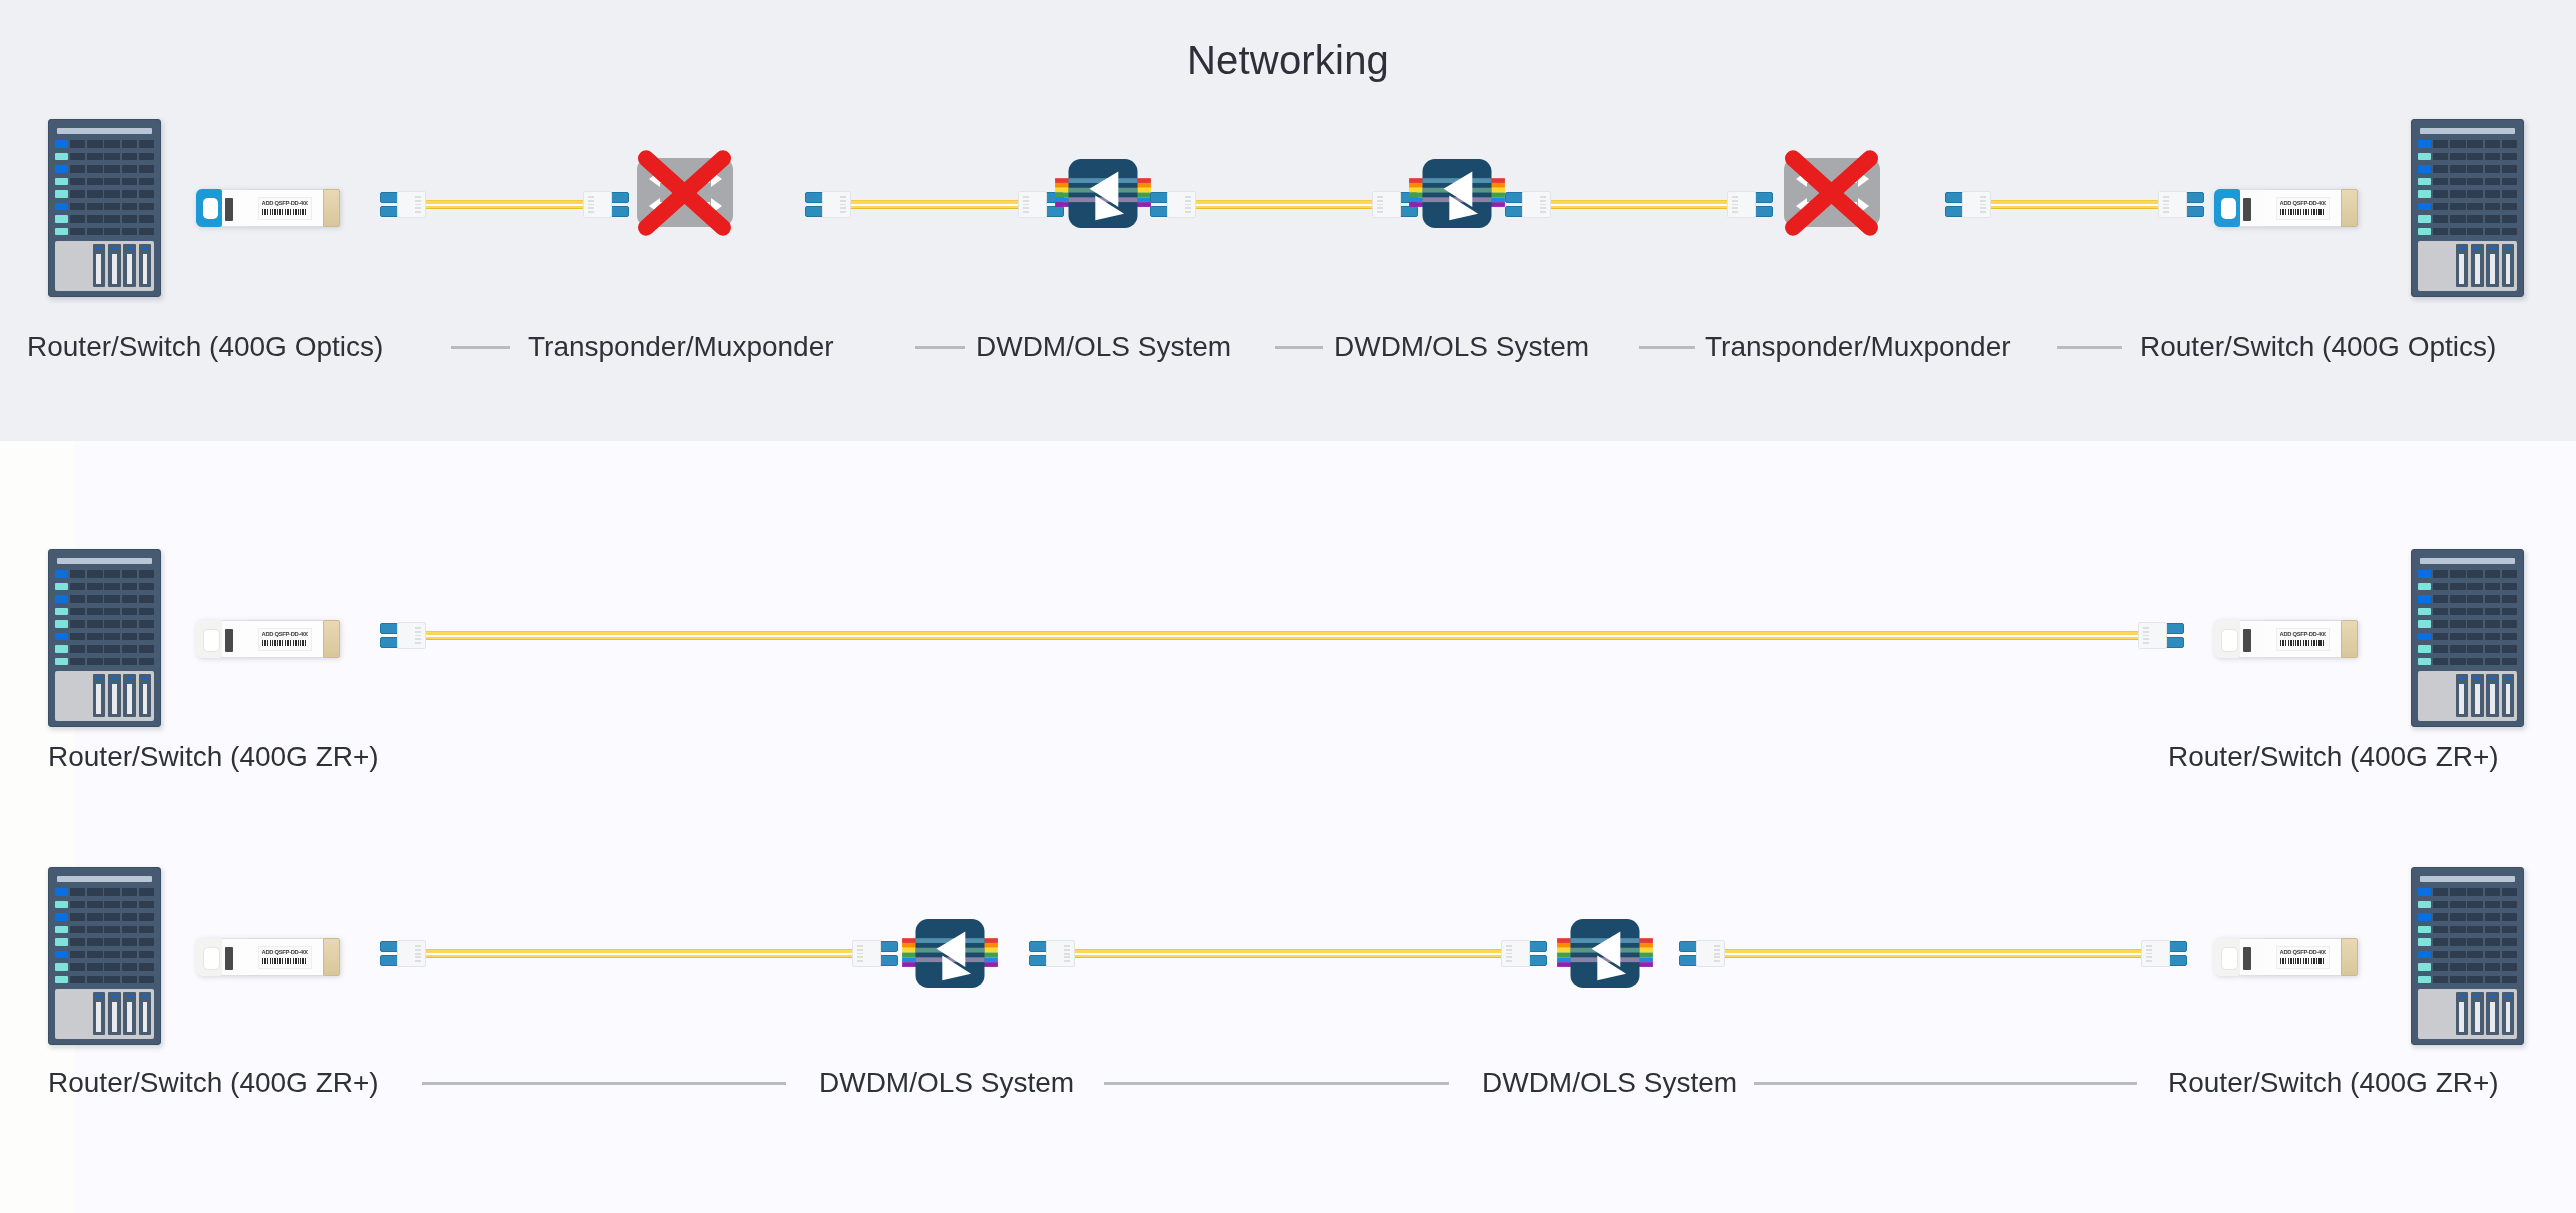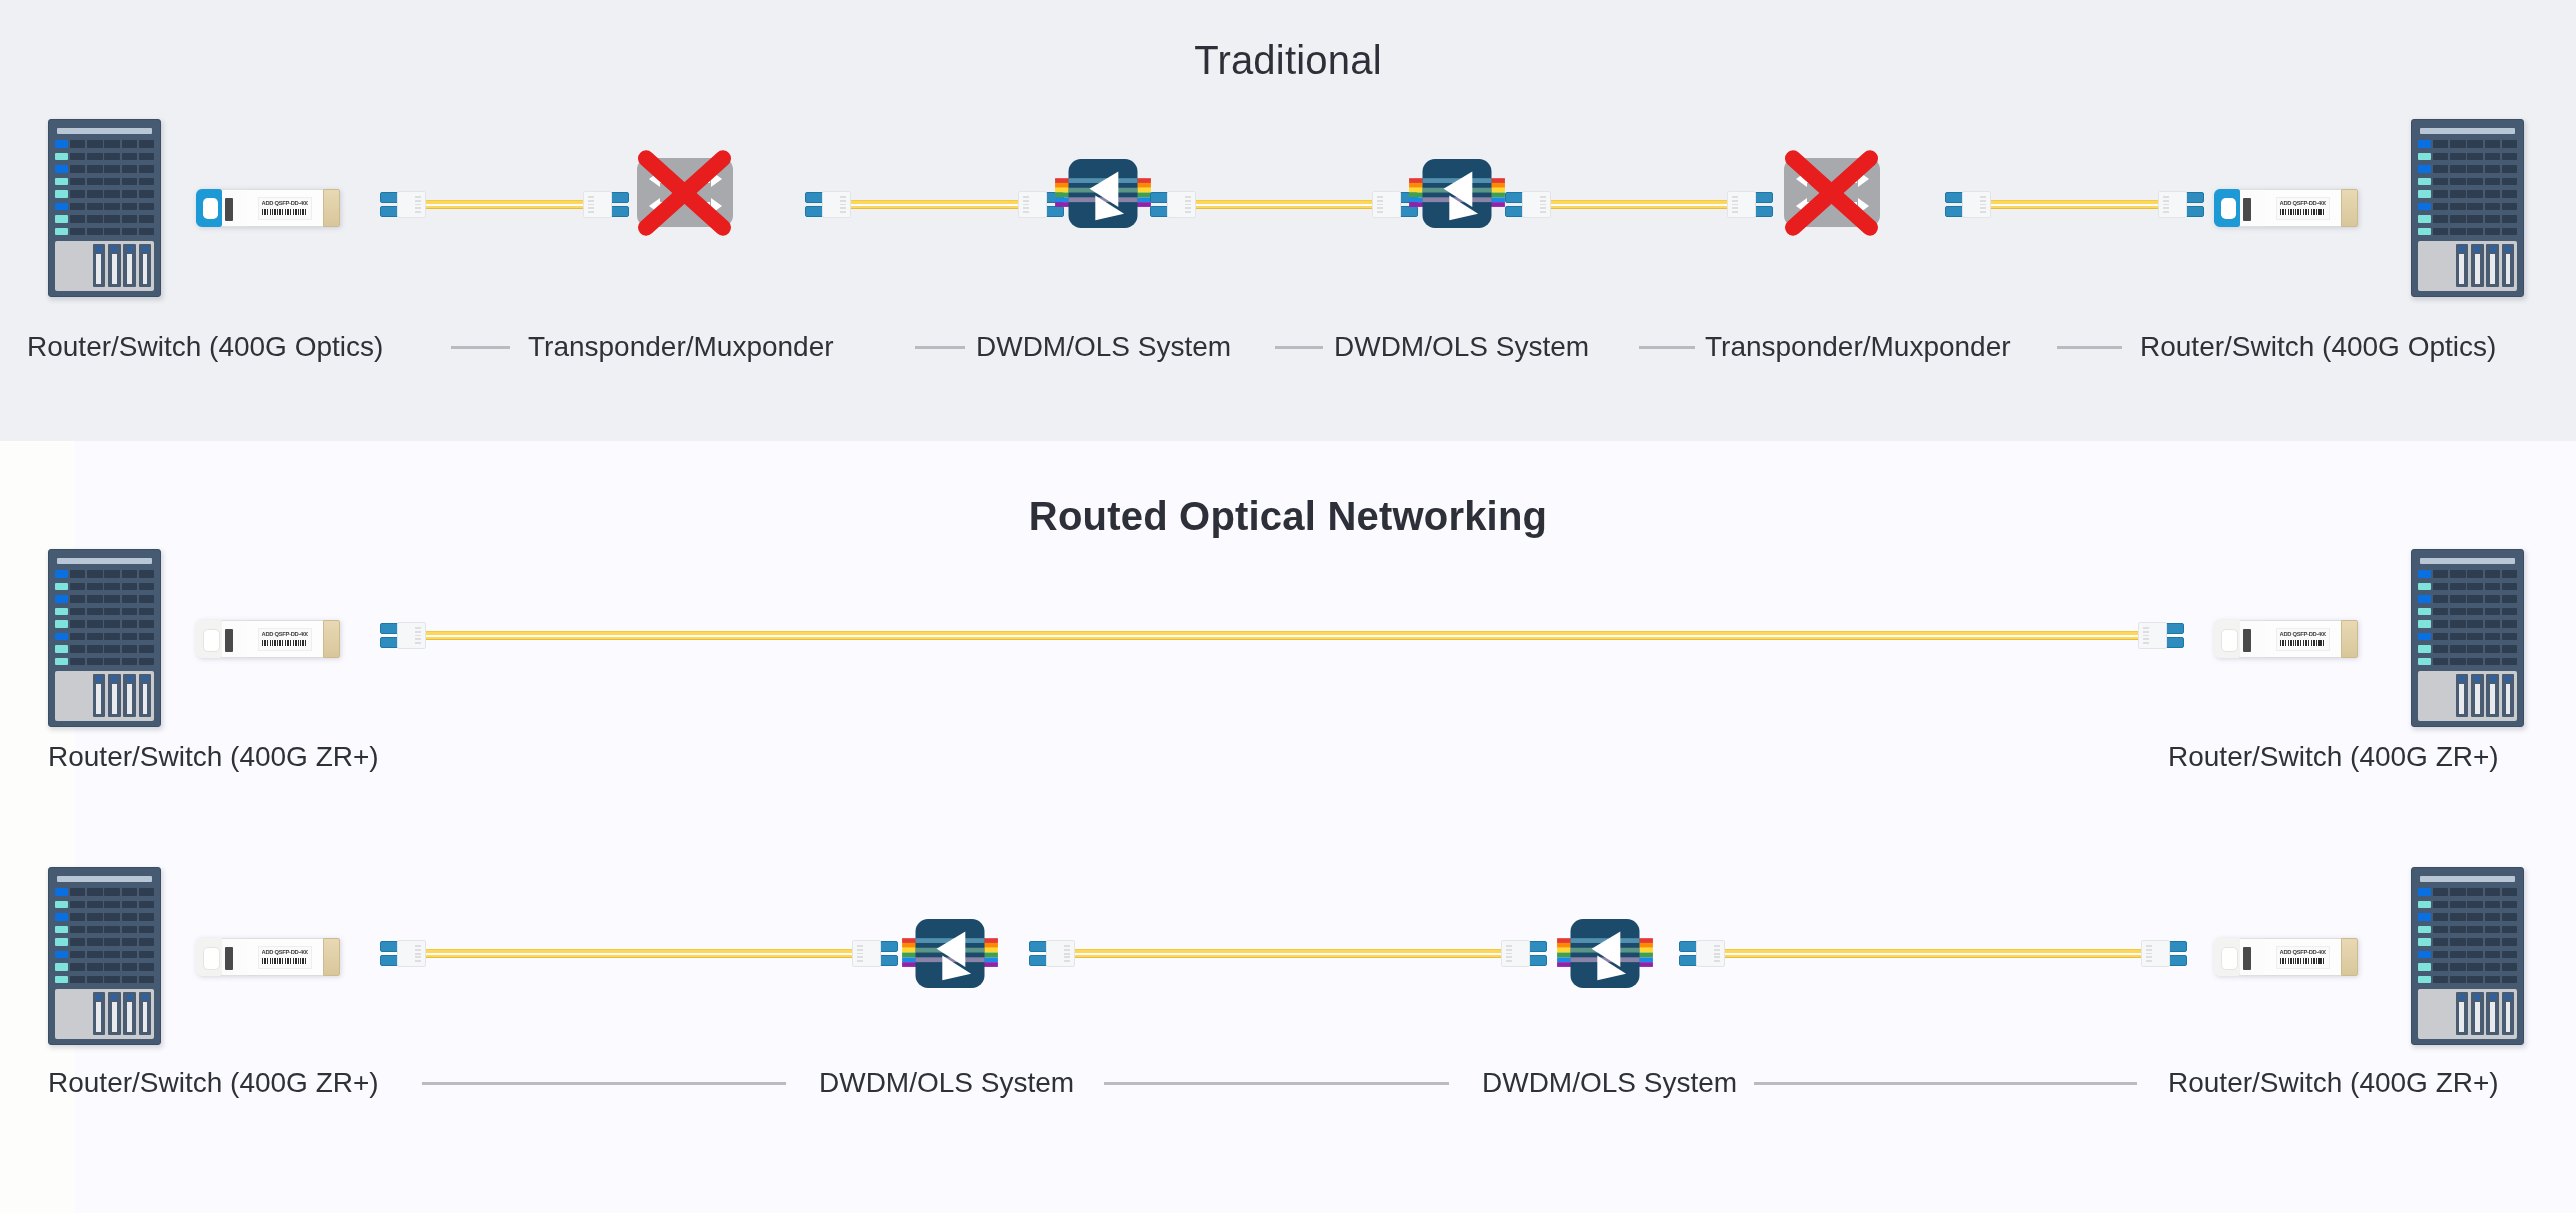--- a/index.html
+++ b/index.html
@@ -184,23 +184,22 @@
 </style>
 </head>
 <body>
 
 <div class="page">
 
   <div class="section-traditional"></div>
   <div class="section-ron"></div>
   <div class="ron-left-strip"></div>
 
-  <div class="title title-traditional" style="font-weight: 400;">Traditional</div>
-
-  <div class="title title-ron" style="font-weight: 700;">Routed Optical Networking</div>
+  <div class="title title-traditional" style="font-weight: 400;">Networking</div>
+
 
   <div id="traditional-devices">
       <div class="chassis" style="left:48px;top:119px">
         <div class="chassis-topbar"></div>
         <div class="chassis-ports">
           <div class="chassis-portrow">
             <div class="led b"></div>
             <div class="chassis-cells">
               <div class="cell"></div>
               <div class="cell"></div>

